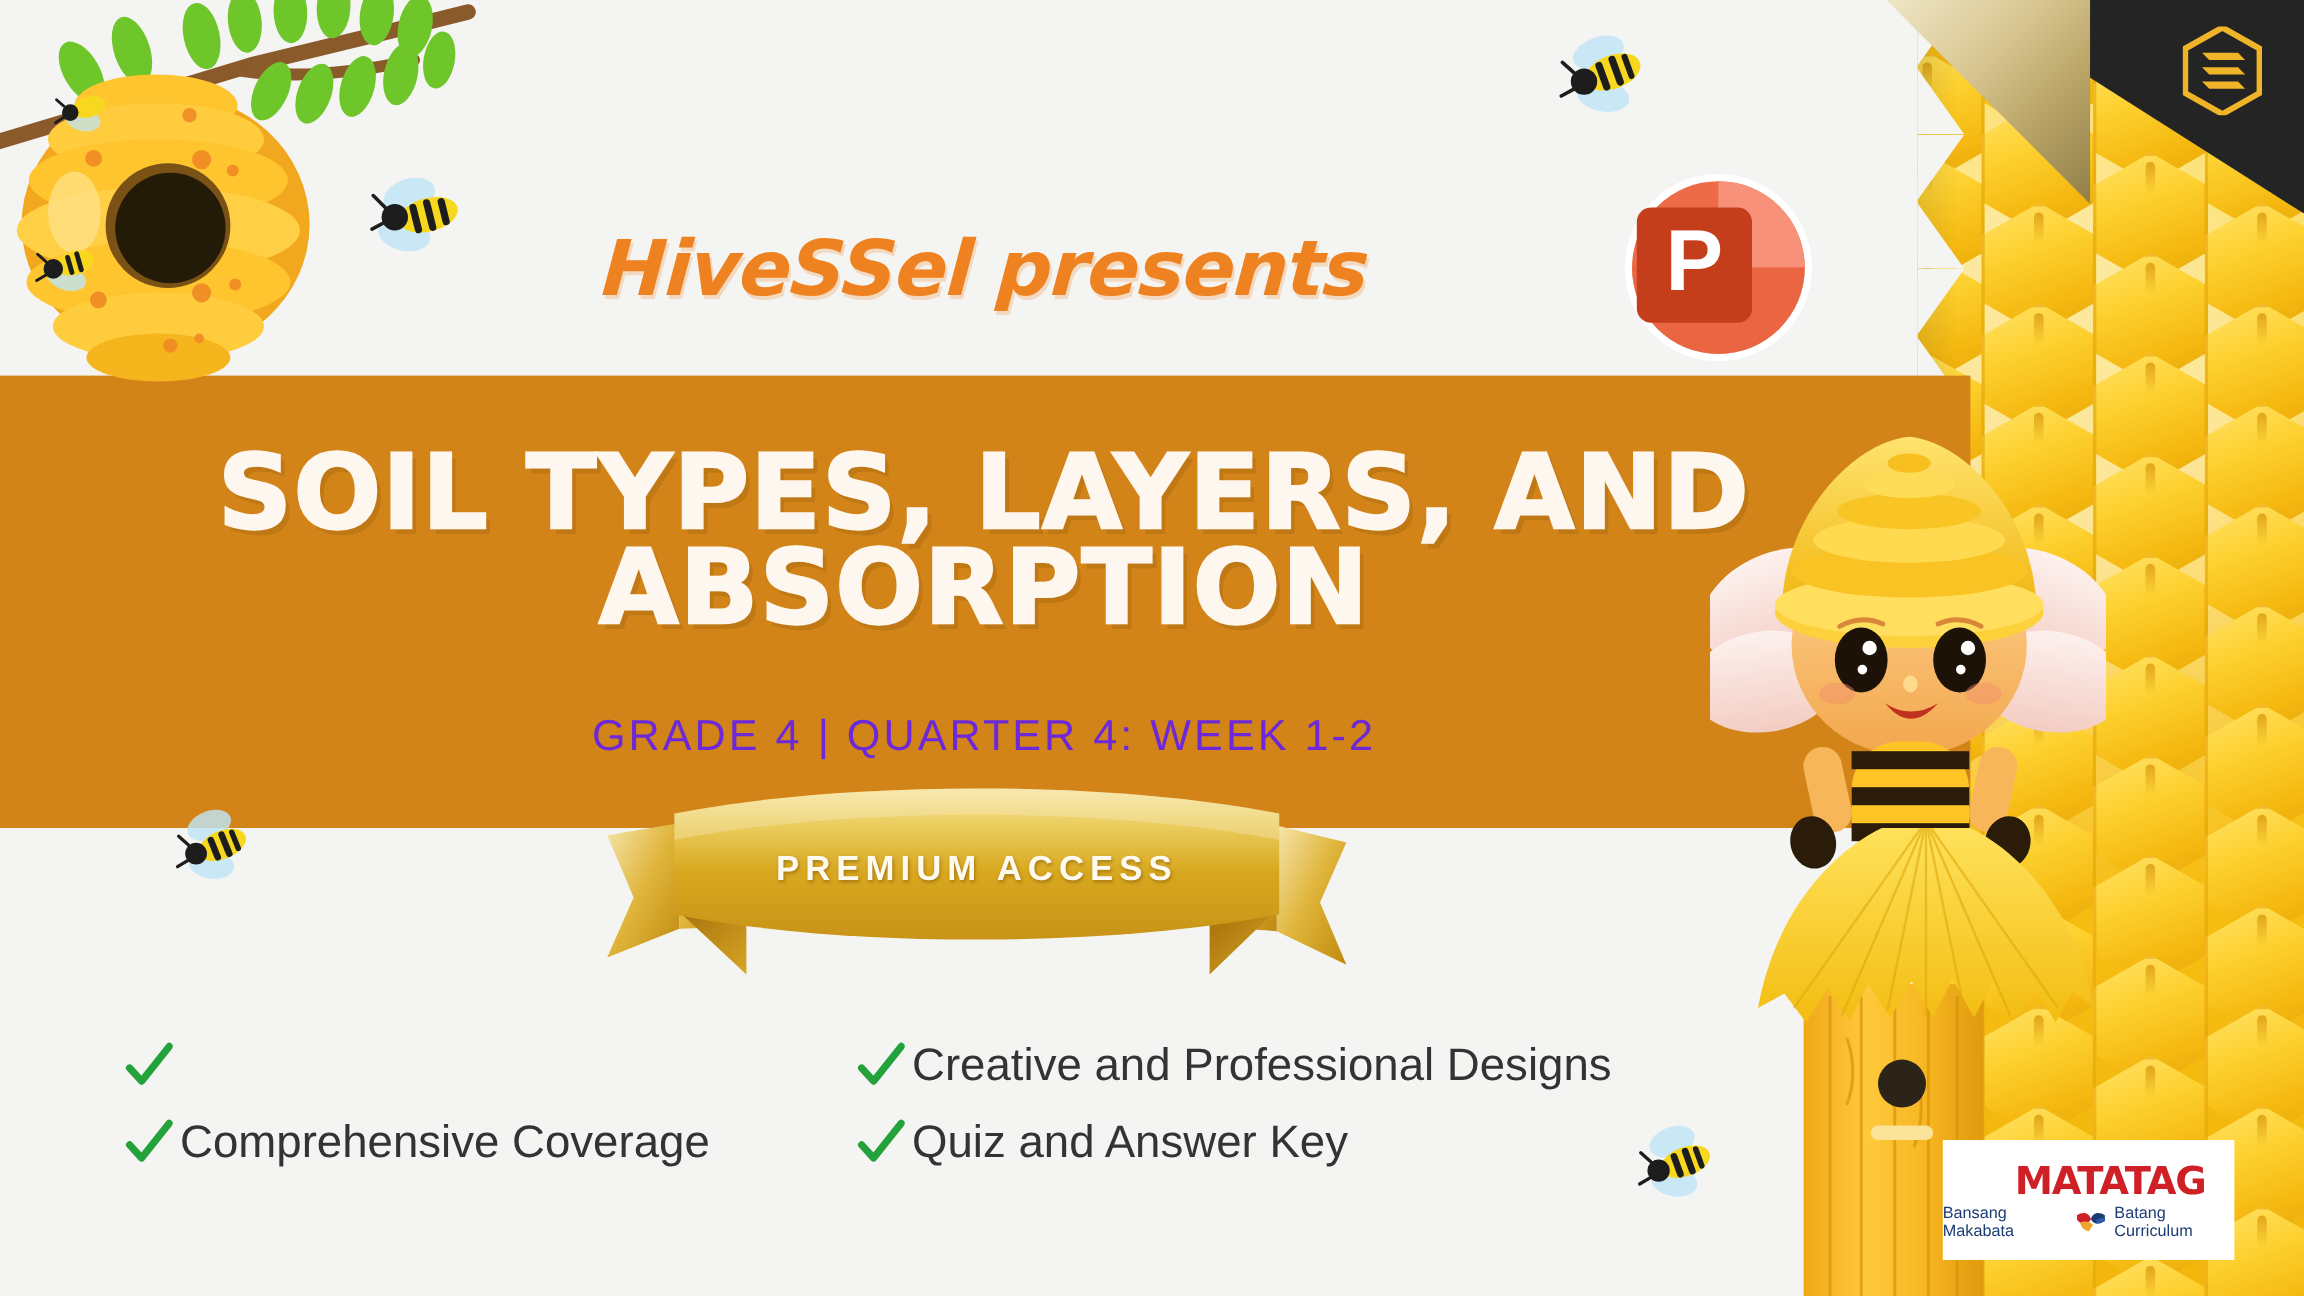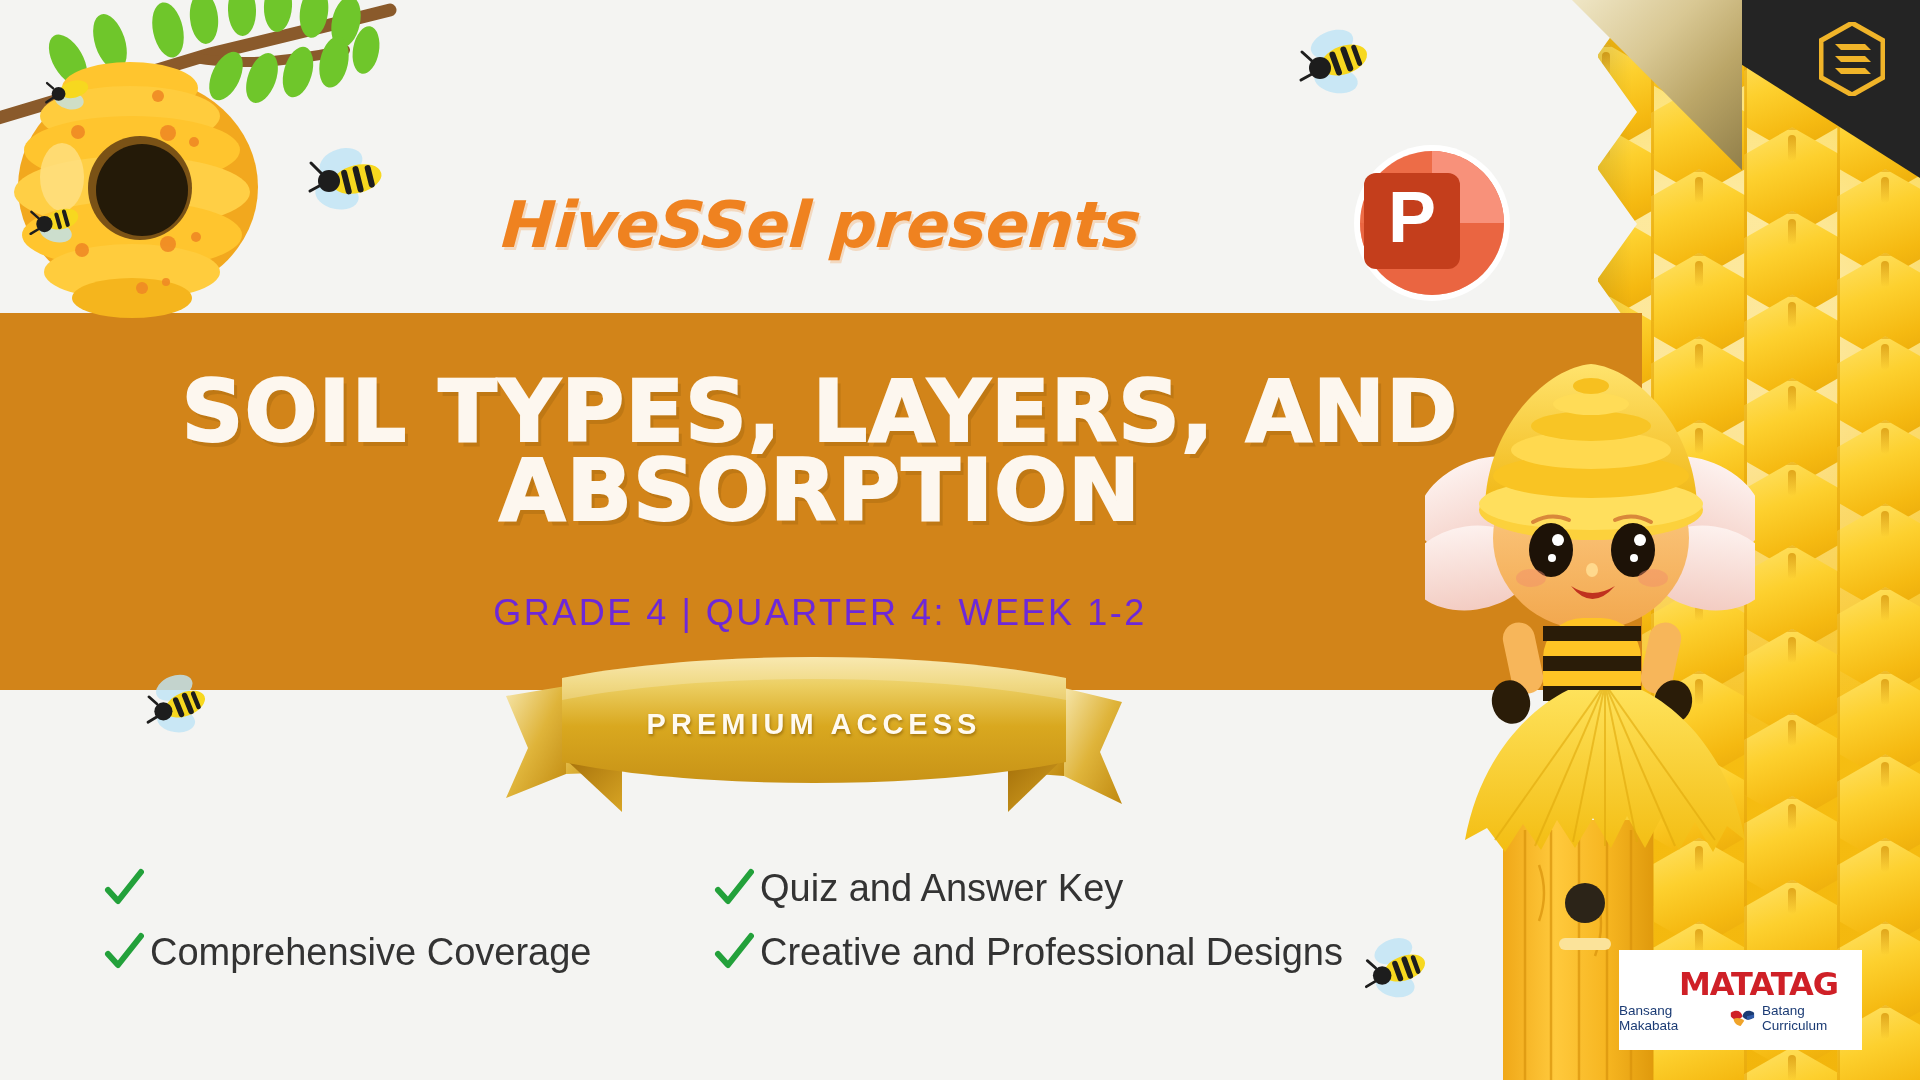--- a/index.html
+++ b/index.html
@@ -508,27 +508,27 @@
         </svg>
         <span>Comprehensive Coverage</span>
       </div>
     </div>
 
     <div class="feat-col right">
       <div class="feat">
         <svg class="check" viewBox="0 0 40 40">
           <path d="M4 22 L14 33 L37 4" stroke="#23a13b" stroke-width="6" fill="none" stroke-linecap="round" stroke-linejoin="round"></path>
         </svg>
-        <span>Quiz and Answer Key</span>
+        <span>Creative and Professional Designs</span>
       </div>
       <div class="feat">
         <svg class="check" viewBox="0 0 40 40">
           <path d="M4 22 L14 33 L37 4" stroke="#23a13b" stroke-width="6" fill="none" stroke-linecap="round" stroke-linejoin="round"></path>
         </svg>
-        <span>Creative and Professional Designs</span>
+        <span>Quiz and Answer Key</span>
       </div>
     </div>
   </div>
 
   <div class="matatag">
     <div class="matatag-word">MATATAG</div>
     <div class="matatag-sub">
       <span>Bansang Makabata</span>
       <svg width="30" height="22" viewBox="0 0 30 22">
         <path d="M2 5 C8 1 14 3 15 9 C12 14 5 14 2 9 Z" fill="#cf2027"></path>

